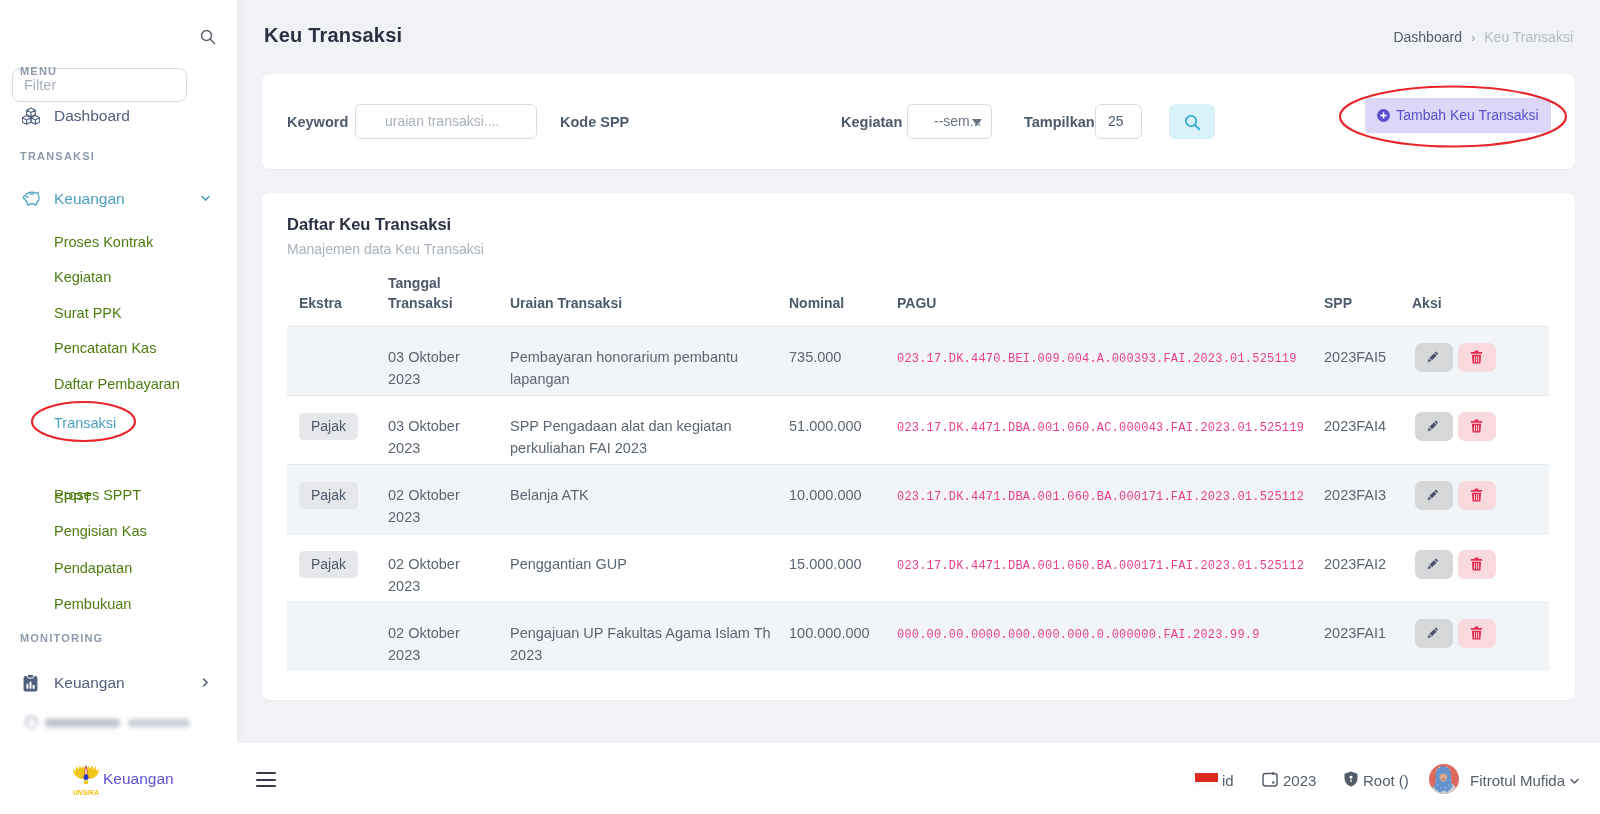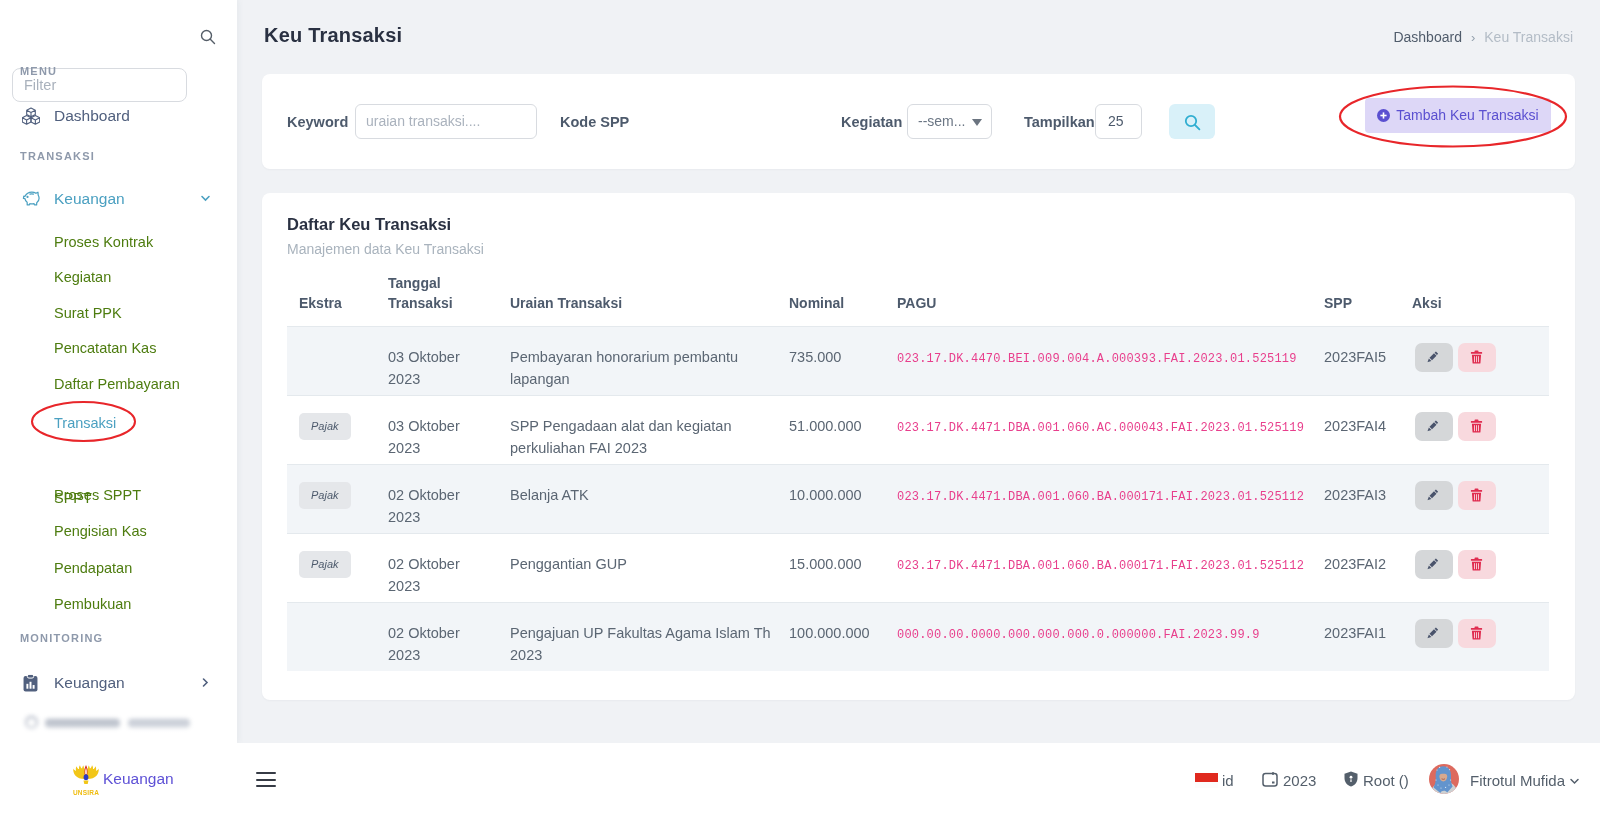--- a/index.html
+++ b/index.html
@@ -28,39 +28,39 @@
 h1.pagetitle { position:absolute; left:27px; top:24px; font-size:20px; font-weight:bold; color:#2a3142; letter-spacing:.2px; }
 .breadcrumb { position:absolute; right:27px; top:29px; font-size:14px; color:#b3bcc6; }
 .breadcrumb .b1 { color:#505c6b; }
 .breadcrumb .sep { color:#93a0ad; padding:0 9px; font-size:13px; }
 
 .card { position:absolute; background:#fff; border-radius:8px; box-shadow:0 1px 2px rgba(40,50,70,.04); }
 .card.filtercard { left:25px; top:74px; width:1313px; height:95px; }
 .card.tablecard { left:25px; top:193px; width:1313px; height:507px; }
 
 .flabel { position:absolute; top:37px; height:22px; line-height:22px; font-size:14.5px; font-weight:bold; color:#4d5a6c; }
-.finput { position:absolute; top:30px; height:35px; border:1px solid #d8dbe0; border-radius:6px; background:#fff; font-size:14px; color:#aab2bd; line-height:33px; padding-left:10px; font-family:"Liberation Sans",sans-serif; }
-.fselect { position:absolute; top:30px; height:35px; border:1px solid #d8dbe0; border-radius:6px; background:#fff; font-size:14px; color:#6b7684; line-height:33px; padding-left:10px; }
+.finput { position:absolute; top:30px; height:35px; border:1px solid #d8dbe0; border-radius:6px; background:#fff; font-size:14px; color:#aab2bd; line-height:33px; padding-left:29px; font-family:"Liberation Sans",sans-serif; }
+.fselect { position:absolute; top:30px; height:35px; border:1px solid #d8dbe0; border-radius:6px; background:#fff; font-size:14px; color:#6b7684; line-height:33px; padding-left:26px; }
 .fselect .caret { position:absolute; right:9px; top:13.5px; width:0; height:0; border-left:5.5px solid transparent; border-right:5.5px solid transparent; border-top:7px solid #6b7480; }
 .searchbtn { position:absolute; left:907px; top:30px; width:46px; height:35px; background:#d9f1f9; border-radius:6px; }
 .searchbtn svg { position:absolute; left:15px; top:10px; }
 .addbtn { position:absolute; left:1103px; top:24px; width:186px; height:35px; background:#ddd7f7; border-radius:4px; color:#5a4fd0; font-size:14px; line-height:35px; text-align:center; }
 .addbtn .plus { display:inline-block; vertical-align:-2px; margin-right:6px; }
 
 
 .t-title { position:absolute; left:25px; top:22px; font-size:16.5px; font-weight:bold; color:#2a3142; }
 .t-sub { position:absolute; left:25px; top:48px; font-size:14px; color:#a9b3bd; }
 table.grid { position:absolute; left:25px; top:80px; width:1262px; border-collapse:collapse; table-layout:fixed; font-size:14.5px; color:#5b6673; }
 table.grid th { text-align:left; vertical-align:bottom; font-size:14px; font-weight:bold; color:#4d5a6c; padding:0 12px 13px 12px; line-height:20px; }
 table.grid td { vertical-align:top; padding:19px 12px 5px 12px; line-height:22px; }
 table.grid tbody tr { border-top:1px solid #e4e9ed; }
 .u { display:block; white-space:nowrap; }
 tr.alt { background:#f2f5f8; }
 .pagu-code { font-family:"Liberation Mono", monospace; font-size:12px; color:#e83e8c; letter-spacing:0.2px; }
-.badge { display:inline-block; background:#e5e7ea; border-radius:5px; font-size:11px; color:#4d5a6c; line-height:27px; padding:0 12px; margin-top:-2px; vertical-align:top;font-style:italic; }
+.badge { display:inline-block; background:#e5e7ea; border-radius:5px; font-size:14px; color:#4d5a6c; line-height:27px; padding:0 12px; margin-top:-2px; vertical-align:top; }
 .btn-edit { display:inline-block; width:38px; height:29px; background:#d5d7d9; border-radius:7px; position:relative; margin:-3px 5px 0 3px; vertical-align:top; }
 .btn-del { display:inline-block; width:38px; height:29px; background:#f8d9de; border-radius:7px; position:relative; margin-top:-3px; vertical-align:top; }
 .btn-edit svg { position:absolute; left:10px; top:7px; }
 .btn-del svg { position:absolute; left:12px; top:7px; }
 
 
 .footer { position:absolute; left:0; top:743px; width:1600px; height:71px; background:#fff; z-index:3; }
 .f-logo { position:absolute; left:72px; top:22px; }
 .f-brand { position:absolute; left:103px; top:27px; font-size:15.5px; color:#5e51d6; z-index:4; }
 .burger { position:absolute; left:256px; top:29px; width:20px; z-index:4; }

